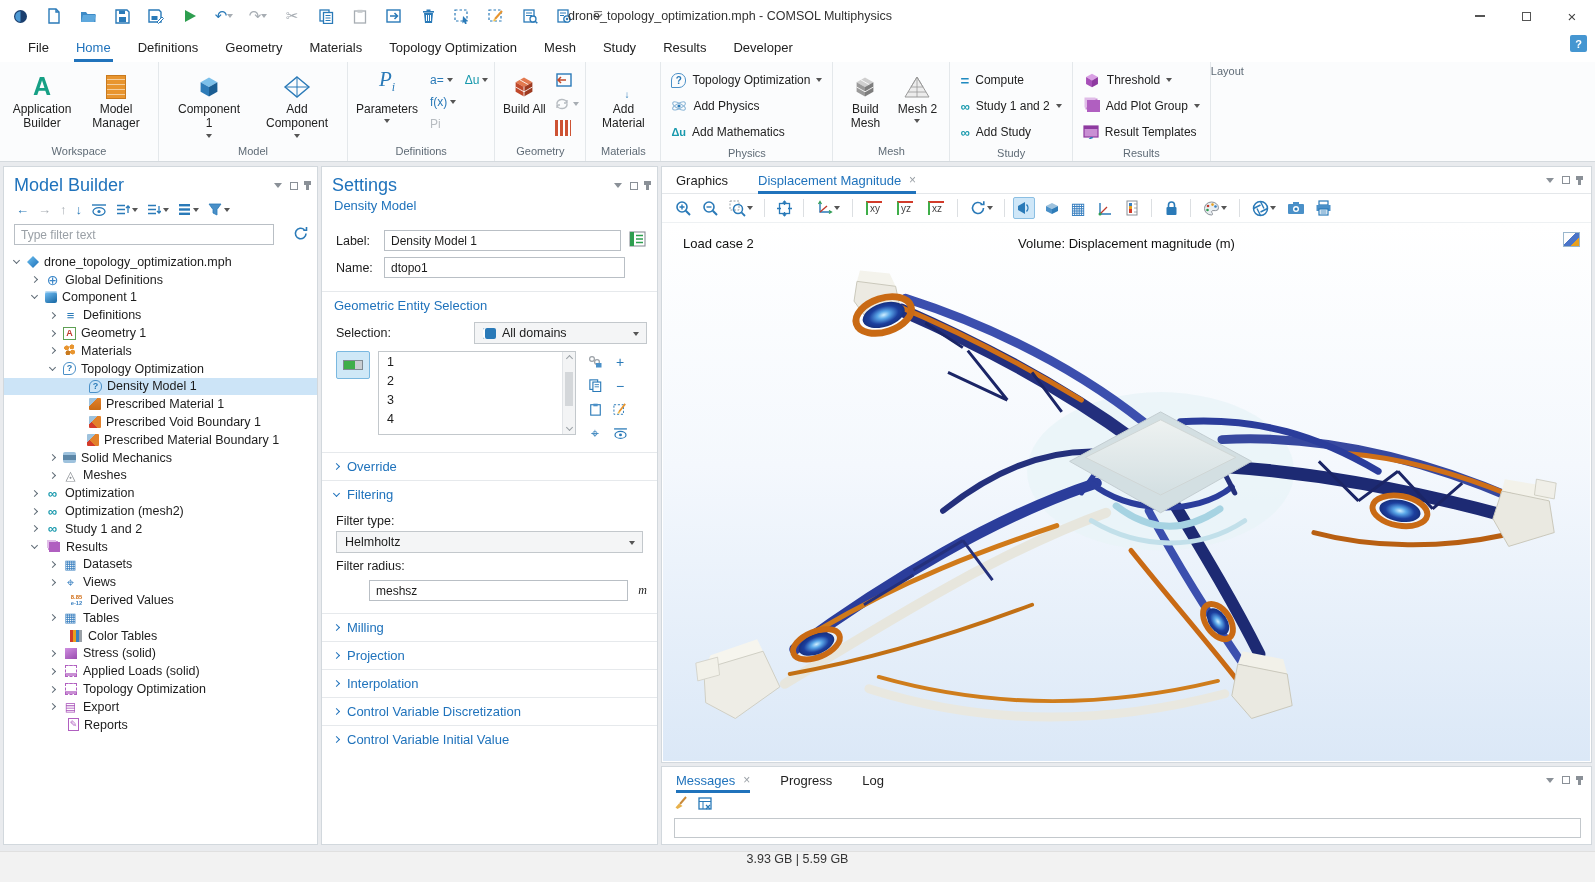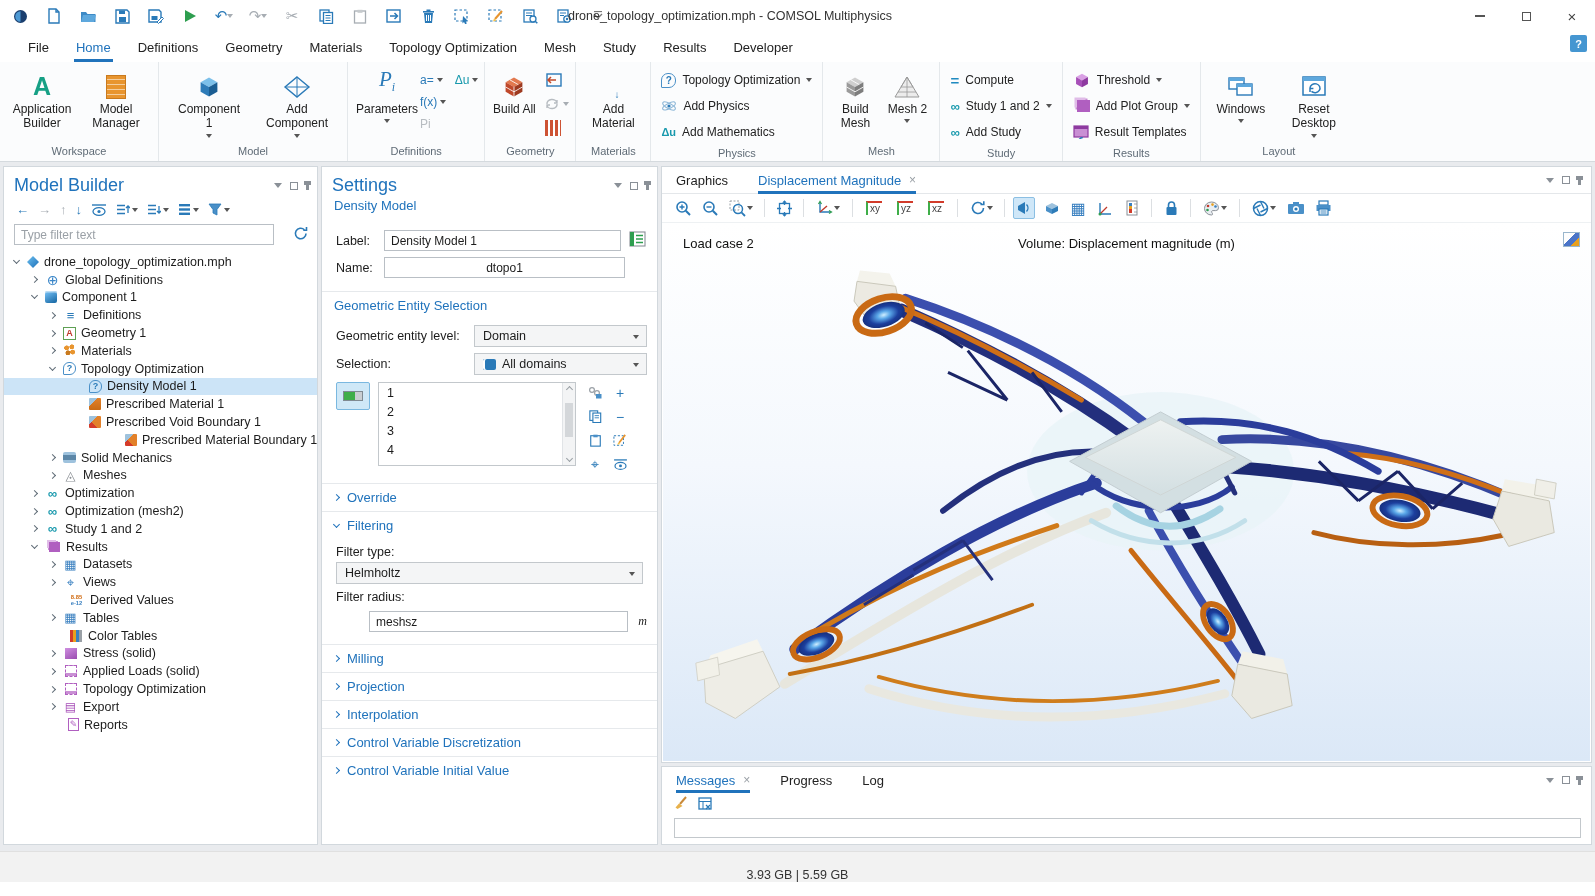--- a/index.html
+++ b/index.html
@@ -135,21 +135,21 @@
   .modelsvg{position:absolute;left:0;top:0;width:100%;height:100%}
   
   .msgtabs{display:flex;align-items:center;height:26px;padding-left:14px;gap:30px}
   .msgtab{font-size:13px;color:#222;height:26px;display:flex;align-items:center;gap:8px;position:relative}
   .msgtab.active{color:#2073bc}
   .msgtab.active::after{content:"";position:absolute;left:0;right:0;bottom:0;height:3px;background:#2073bc}
   .msgtools{display:flex;align-items:center;gap:10px;padding:3px 0 2px 12px}
   .msgbox{margin:2px 10px 0 12px;height:20px;border:1px solid #c3c8cc;background:#fff}
   .msgtabs-ctl{margin-left:auto;margin-right:10px}
   
-  .statusbar{position:absolute;top:851px;left:0;width:100%;height:31px;background:#f2f2f2;border-top:1px solid #e0e0e0;display:flex;align-items:flex-end;justify-content:center;font-size:12.5px;color:#333}
+  .statusbar{position:absolute;top:851px;left:0;width:100%;height:31px;background:#f2f2f2;border-top:1px solid #e0e0e0;display:flex;align-items:flex-start;justify-content:center;font-size:12.5px;color:#333}
 </style>
 </head>
 <body>
 
 <div class="titlebar">
   <div class="qa">
     <span class="qi">
         <svg width="15" height="15" viewBox="0 0 15 15">
           <circle cx="7.5" cy="7.5" r="6.5" fill="#1a3e6e"></circle>
           <path d="M7.5 2.2 A5.3 5.3 0 0 0 7.5 12.8 Z" fill="#4e9ad4"></path>
@@ -324,21 +324,21 @@
               <path d="M14 2 L14 22 M2 12 L26 12" stroke="#2a7ab8" stroke-width="1"></path>
             </svg>
           </span>
           <span>Add Component</span>
           <i class="dd"></i>
         </div>
     </div>
     <div class="rname">Model</div>
   </div>
   <div class="rgroup">
-    <div class="rbody" style="gap:0">
+    <div class="rbody" style="gap:10px">
       <div class="rbtn-lg" style="width:66px">
           <span class="bicon">
             <span class="pi-big">P<sub style="font-size:12px">i</sub></span>
           </span>
           <span>Parameters</span>
           <i class="dd"></i>
         </div>
       <div class="rcol">
         <div style="display:flex;gap:12px">
           <span class="rsm">
@@ -492,45 +492,20 @@
             <rect x="1" y="1" width="14" height="11" fill="#c98fd4" stroke="#8e3aa0" stroke-width="1.2"></rect>
             <rect x="1" y="1" width="14" height="3" fill="#8e3aa0"></rect>
             <path d="M8 12 v2 M6 14 L10 12.5" stroke="#2a7ab8" stroke-width="1.2"></path>
           </svg>
           <span>Result Templates</span>
         </span>
     </div>
     <div class="rname">Results</div>
   </div>
   <div class="rgroup" style="border-right:none">
-    <div class="rbody" style="padding-left:12px;padding-right:12px;gap:14px">
-      <div class="rbtn-lg" style="width:56px">
-          <span class="bicon">
-            <svg width="28" height="24" viewBox="0 0 28 24">
-              <rect x="2" y="3" width="15" height="11" fill="#fff" stroke="#2a7ab8" stroke-width="1.4"></rect>
-              <rect x="2" y="3" width="15" height="3" fill="#5ea8dd"></rect>
-              <rect x="10" y="9" width="15" height="11" fill="#fff" stroke="#2a7ab8" stroke-width="1.4"></rect>
-              <rect x="10" y="9" width="15" height="3" fill="#5ea8dd"></rect>
-            </svg>
-          </span>
-          <span>Windows</span>
-          <i class="dd"></i>
-        </div>
-      <div class="rbtn-lg" style="width:62px">
-          <span class="bicon">
-            <svg width="26" height="24" viewBox="0 0 26 24">
-              <rect x="2" y="2" width="22" height="18" fill="#fff" stroke="#2a7ab8" stroke-width="1.5"></rect>
-              <rect x="2" y="2" width="22" height="4" fill="#5ea8dd"></rect>
-              <path d="M9 13 a5 4.5 0 1 1 1.5 3.4 M9 17 v-3.4 h3.4" fill="none" stroke="#2a7ab8" stroke-width="1.5"></path>
-            </svg>
-          </span>
-          <span>Reset Desktop</span>
-          <i class="dd"></i>
-        </div>
-    </div>
     <div class="rname">Layout</div>
   </div>
 </div>
 
 <div class="workspace"></div>
 
 <div class="panel" style="left:3px;top:166px;width:315px;height:679px">
   <div class="phead">
     <span class="ptitle">Model Builder</span>
     <span class="pctl">
@@ -631,21 +606,21 @@
     <div class="trow" style="padding-left:72px">
         <i class="ch none"></i>
         <i class="ic ic-pm"></i>
         <span class="tl">Prescribed Material 1</span>
       </div>
     <div class="trow" style="padding-left:72px">
         <i class="ch none"></i>
         <i class="ic ic-pvb"></i>
         <span class="tl">Prescribed Void Boundary 1</span>
       </div>
-    <div class="trow" style="padding-left:108px">
+    <div class="trow" style="padding-left:70px">
         <i class="ch none"></i>
         <i class="ic ic-pvb"></i>
         <span class="tl">Prescribed Material Boundary 1</span>
       </div>
     <div class="trow" style="padding-left:46px">
         <i class="ch cl"></i>
         <i class="ic ic-solid"></i>
         <span class="tl">Solid Mechanics</span>
       </div>
     <div class="trow" style="padding-left:46px">
@@ -748,32 +723,24 @@
     <label>Label:</label>
     <input class="tinput" value="Density Model 1" style="">
     <span><svg width="18" height="16" viewBox="0 0 18 16">
           <rect x="1" y="1" width="15" height="14" fill="#fff" stroke="#8a9097" stroke-width="1.1"></rect>
           <rect x="1" y="1" width="4" height="14" fill="#2e9e4f"></rect>
           <path d="M7 4.5h7M7 8h7M7 11.5h7" stroke="#2e9e4f" stroke-width="1.4"></path>
         </svg></span>
   </div>
   <div class="formrow">
     <label>Name:</label>
-    <input class="tinput" style="margin-right: 22px; text-align: center;" value="dtopo1">
+    <input class="tinput" style="margin-right: 22px;" value="dtopo1">
   </div>
   <div class="sechead" style="margin-top:10px;border-top:1px solid #e6e9ec">
     <span>Geometric Entity Selection</span>
-  </div>
-  <div class="formrow" style="padding-top:6px">
-    <label style="width:130px">Geometric entity level:</label>
-    <div class="dropdown" style="flex:1">
-        <span>Domain</span>
-        <i class="d"></i>
-        <i class="dd"></i>
-      </div>
   </div>
   <div class="formrow">
     <label style="width:130px">Selection:</label>
     <div class="dropdown" style="flex:1">
         <span class="selicon"></span>
         <span>All domains</span>
         <i class="dd"></i>
       </div>
   </div>
   <div class="selwrap">

